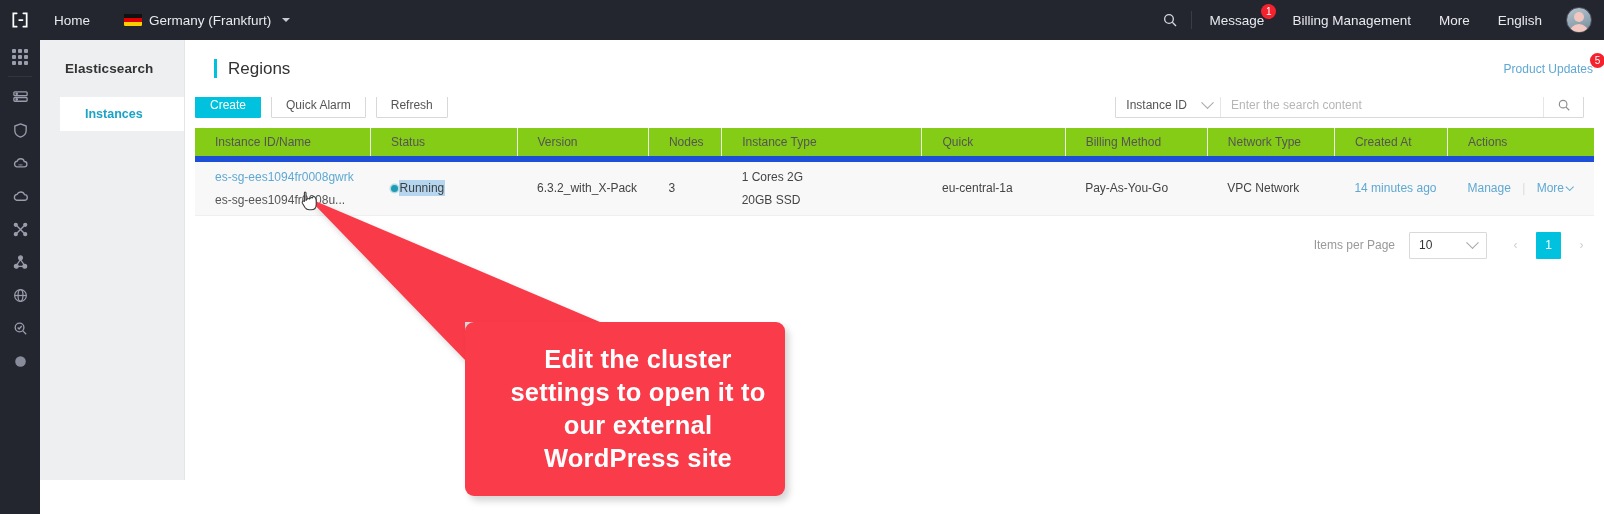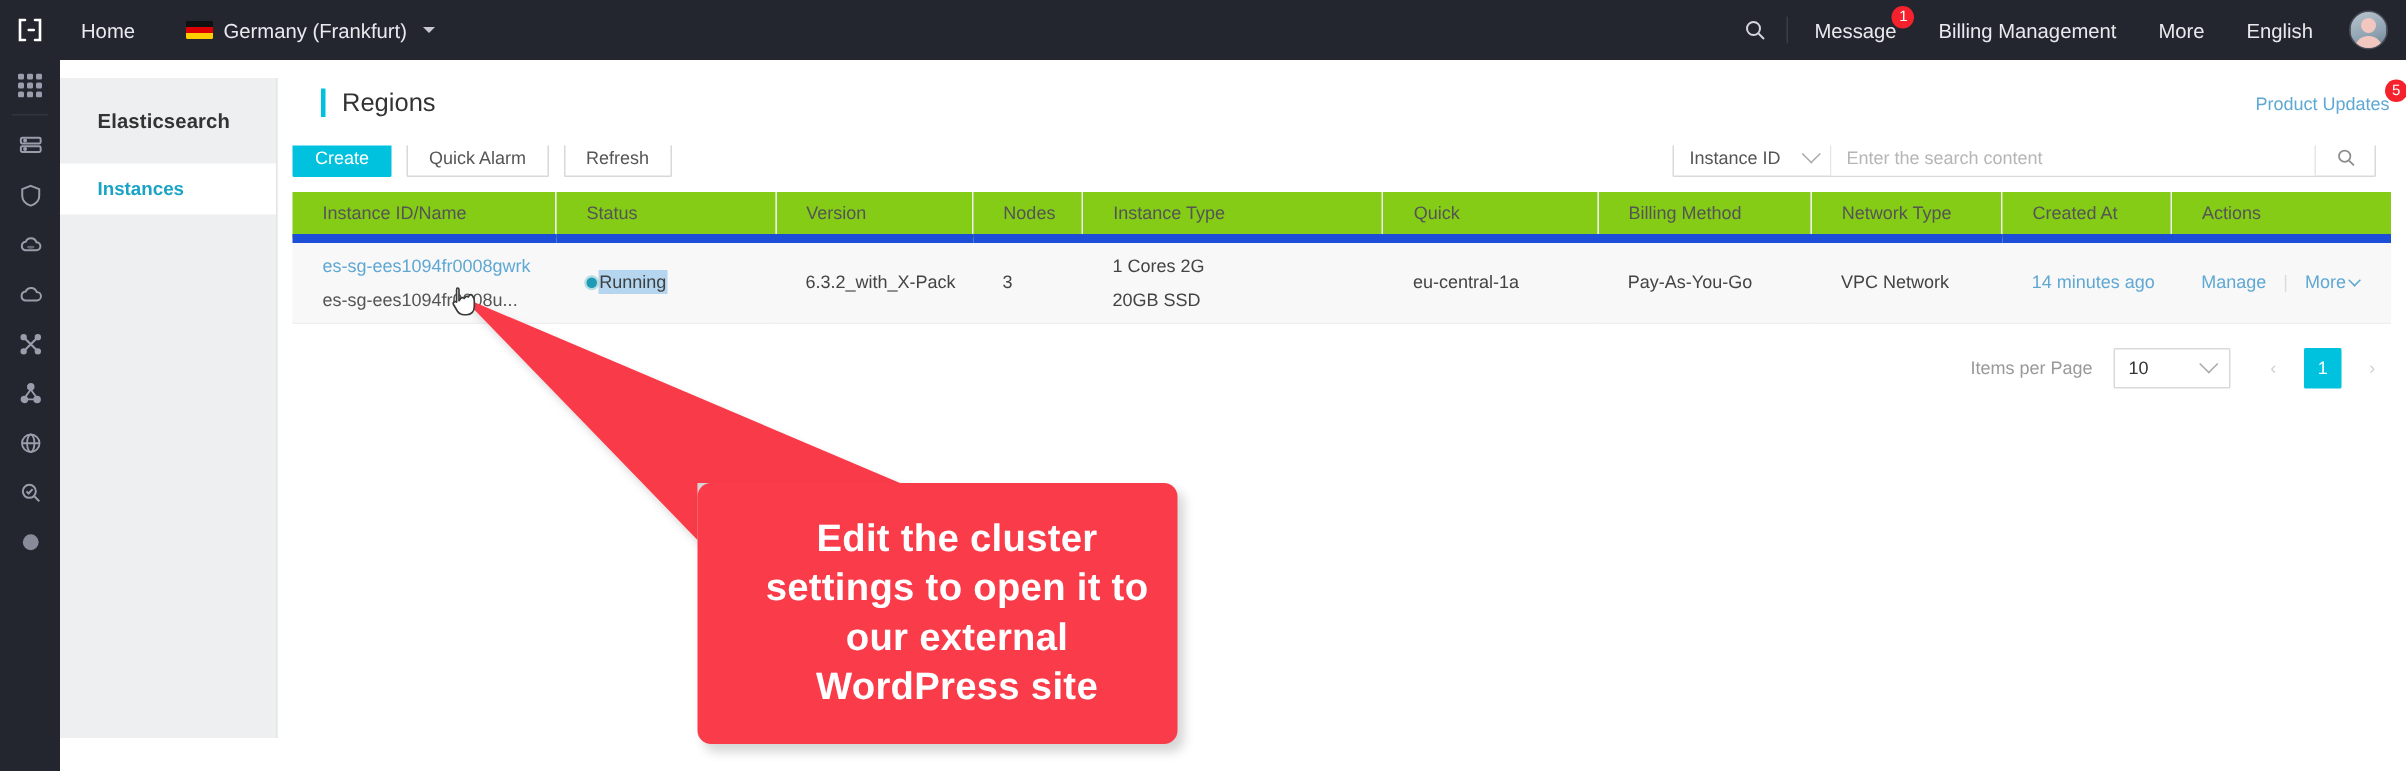--- a/index.html
+++ b/index.html
@@ -71,30 +71,30 @@
     background:#23252f; z-index:25;
   }
   .rail-item{
     width:40px; height:33px; display:flex; align-items:center; justify-content:center;
     cursor:pointer; color:#9a9dab;
   }
   .rail-div{ height:1px; background:#32343f; margin:3px 8px 4px 8px; }
 
   
   #side{
-    position:absolute; left:40px; top:52px; width:145px; height:440px;
+    position:absolute; left:40px; top:40px; width:145px; height:440px;
     background:#eeeff0; border-right:1px solid #e4e5e6; z-index:20;
   }
   #side-title{
     height:57px; display:flex; align-items:center; padding-left:25px;
     font-size:13.5px; color:#333; font-weight:bold; letter-spacing:.1px;
   }
   .side-item{
     height:34px; display:flex; align-items:center; padding-left:25px;
-    font-size:12.5px; color:#333; cursor:pointer;
+    font-size:12.5px; color:#333; cursor:pointer;margin-left:20px;
   }
   .side-item.active{ background:#fff; color:#1aa3c6; font-weight:bold; }
 
   
   #page-header{
     position:absolute; left:194px; top:40px; width:1419px; height:57px;
     background:#fff; display:flex; align-items:center; z-index:10;
   }
   #page-title{ display:flex; align-items:center; padding-left:20px; }
   .title-bar{ width:3px; height:19px; background:#00c1de; margin-right:11px; }

